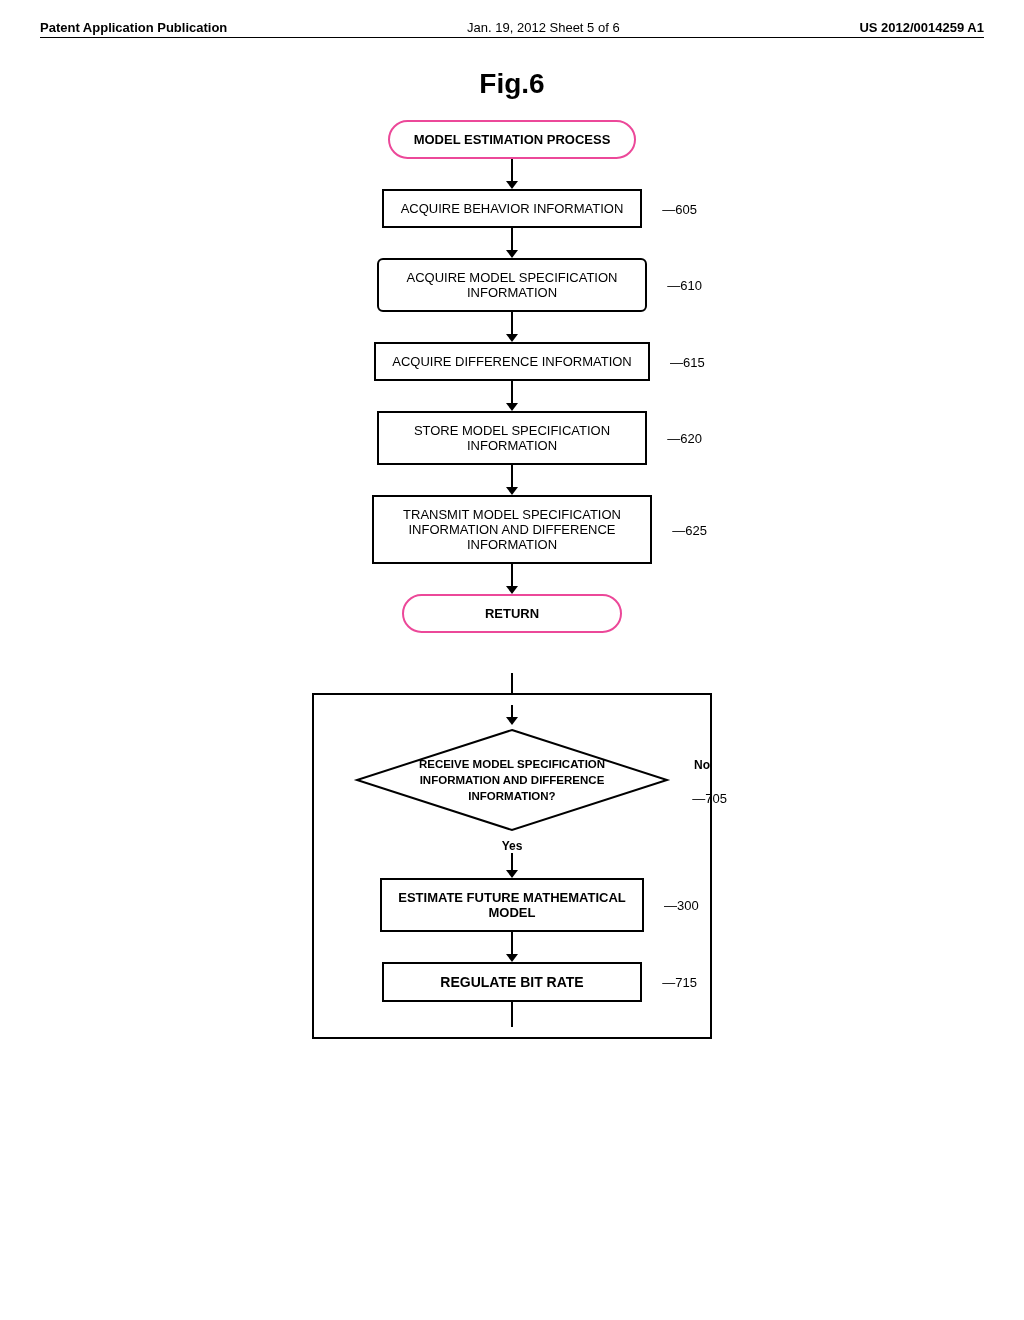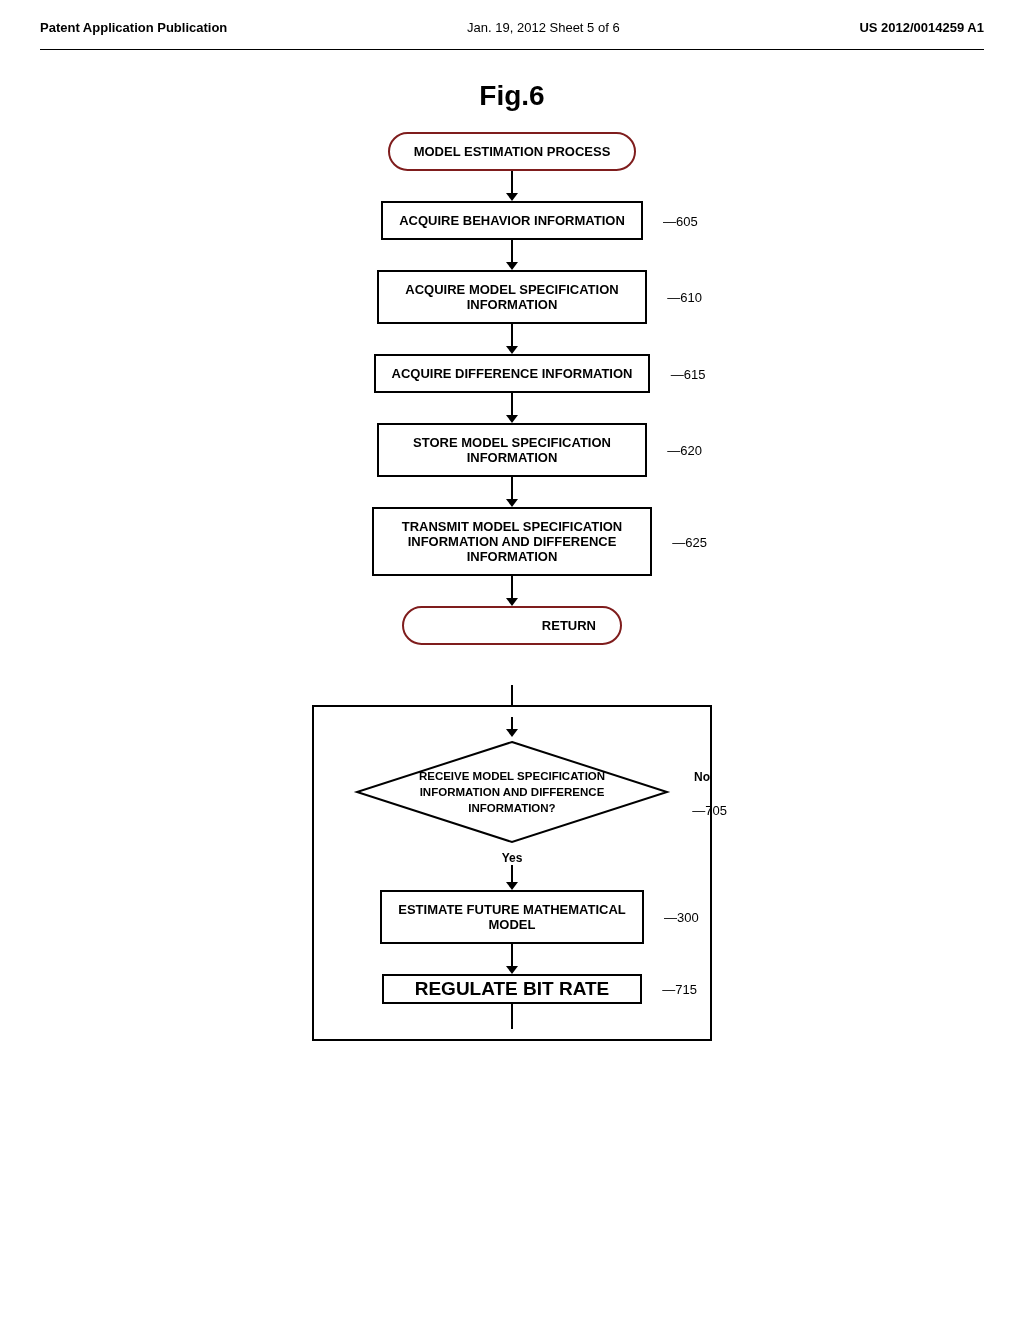--- a/index.html
+++ b/index.html
@@ -17,21 +17,21 @@
       background: #fff;
       padding: 20px 40px;
     }
 
     
     .header {
       display: flex;
       justify-content: space-between;
       align-items: center;
       border-bottom: 1px solid #000;
-      padding-bottom: 14px;
+      padding-bottom: 2px;
       margin-bottom: 30px;
     }
     .header-left {
       font-size: 13px;
       font-weight: bold;
     }
     .header-center {
       font-size: 13px;
     }
     .header-right {
@@ -51,38 +51,38 @@
     .flowchart {
       display: flex;
       flex-direction: column;
       align-items: center;
       position: relative;
       margin-bottom: 40px;
     }
 
     
     .node-rounded {
-      border: 2px solid #7f1d1d;
+      border: 2px solid #ec4899;
       border-radius: 25px;
       padding: 10px 24px;
-      text-align: right;
+      text-align: center;
       font-size: 13px;
       font-weight: bold;
       min-width: 220px;
       background: #fff;
       position: relative;
     }
 
     
     .node-rect {
       border: 2px solid #000;
       padding: 10px 16px;
       text-align: center;
       font-size: 13px;
-      font-weight: bold;
+      font-weight: normal;
       min-width: 260px;
       background: #fff;
       position: relative;
     }
 
     
     .arrow {
       display: flex;
       flex-direction: column;
       align-items: center;
@@ -160,21 +160,21 @@
       </div>
       <span class="node-label">—<span>605</span></span>
     </div>
 
     <div class="arrow">
       <div class="arrow-line"></div>
       <div class="arrow-head"></div>
     </div>
 
     <div class="node-wrapper">
-      <div class="node-rect" style="min-width:270px;">
+      <div class="node-rect" style="min-width:270px;border-radius:6px;">
         <span>ACQUIRE MODEL SPECIFICATION<br>INFORMATION</span>
       </div>
       <span class="node-label">—<span>610</span></span>
     </div>
 
     <div class="arrow">
       <div class="arrow-line"></div>
       <div class="arrow-head"></div>
     </div>
 
@@ -268,21 +268,21 @@
           </div>
           <span style="position:absolute;right:-55px;top:50%;transform:translateY(-50%);font-size:13px;white-space:nowrap;">—<span>300</span></span>
         </div>
 
         <div style="display:flex;flex-direction:column;align-items:center;height:30px;">
           <div style="width:2px;background:#000;flex:1;"></div>
           <div style="width:0;height:0;border-left:6px solid transparent;border-right:6px solid transparent;border-top:8px solid #000;"></div>
         </div>
 
         <div style="position:relative;display:inline-flex;align-items:center;">
-          <div style="border:2px solid #000;padding:2px 16px;text-align:center;font-size:19px;font-weight:bold;min-width:260px;background:#fff;">
+          <div style="border:2px solid #000;padding:10px 16px;text-align:center;font-size:14px;font-weight:bold;min-width:260px;background:#fff;">
             <span>REGULATE BIT RATE</span>
           </div>
           <span style="position:absolute;right:-55px;top:50%;transform:translateY(-50%);font-size:13px;white-space:nowrap;">—<span>715</span></span>
         </div>
 
         <div style="display:flex;flex-direction:column;align-items:center;height:25px;">
           <div style="width:2px;background:#000;flex:1;"></div>
         </div>
 
       </div>

